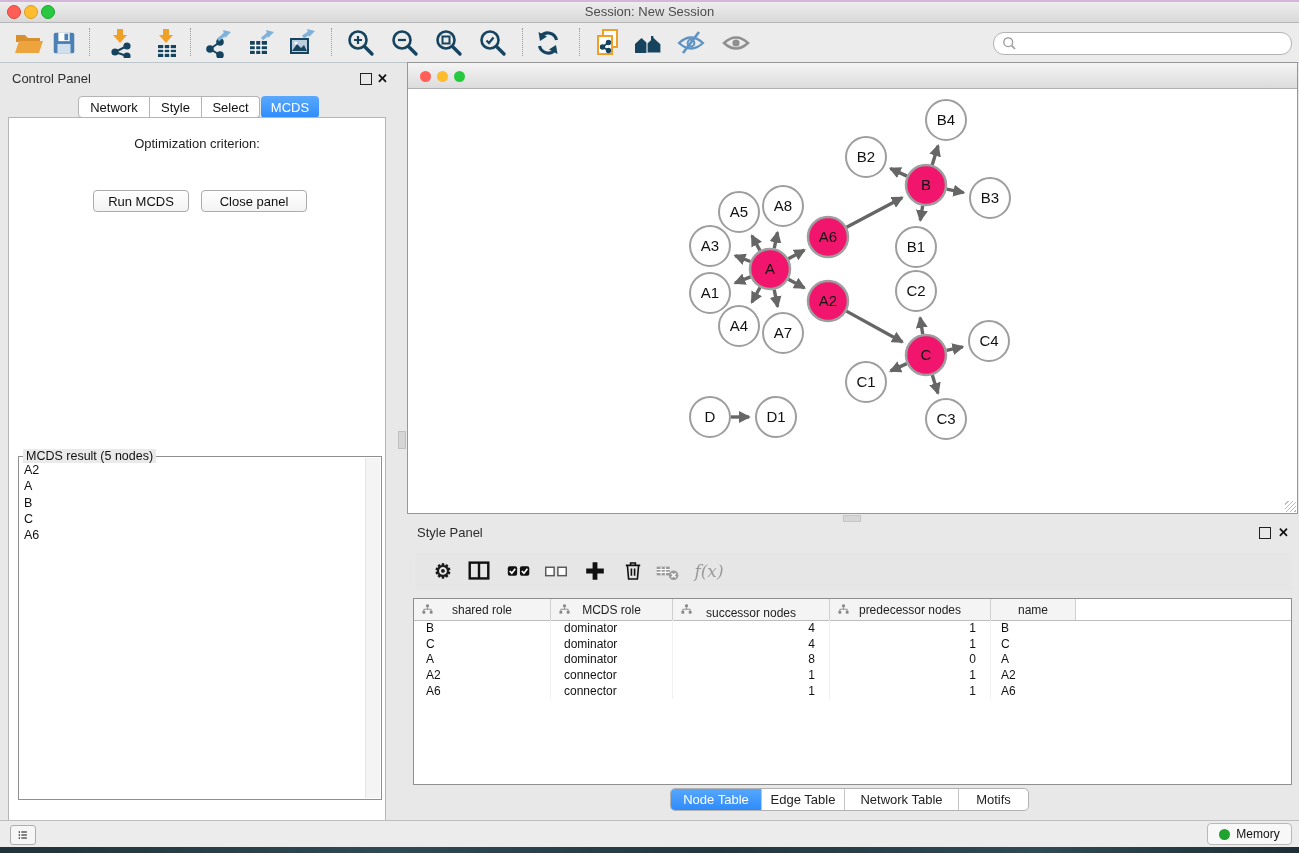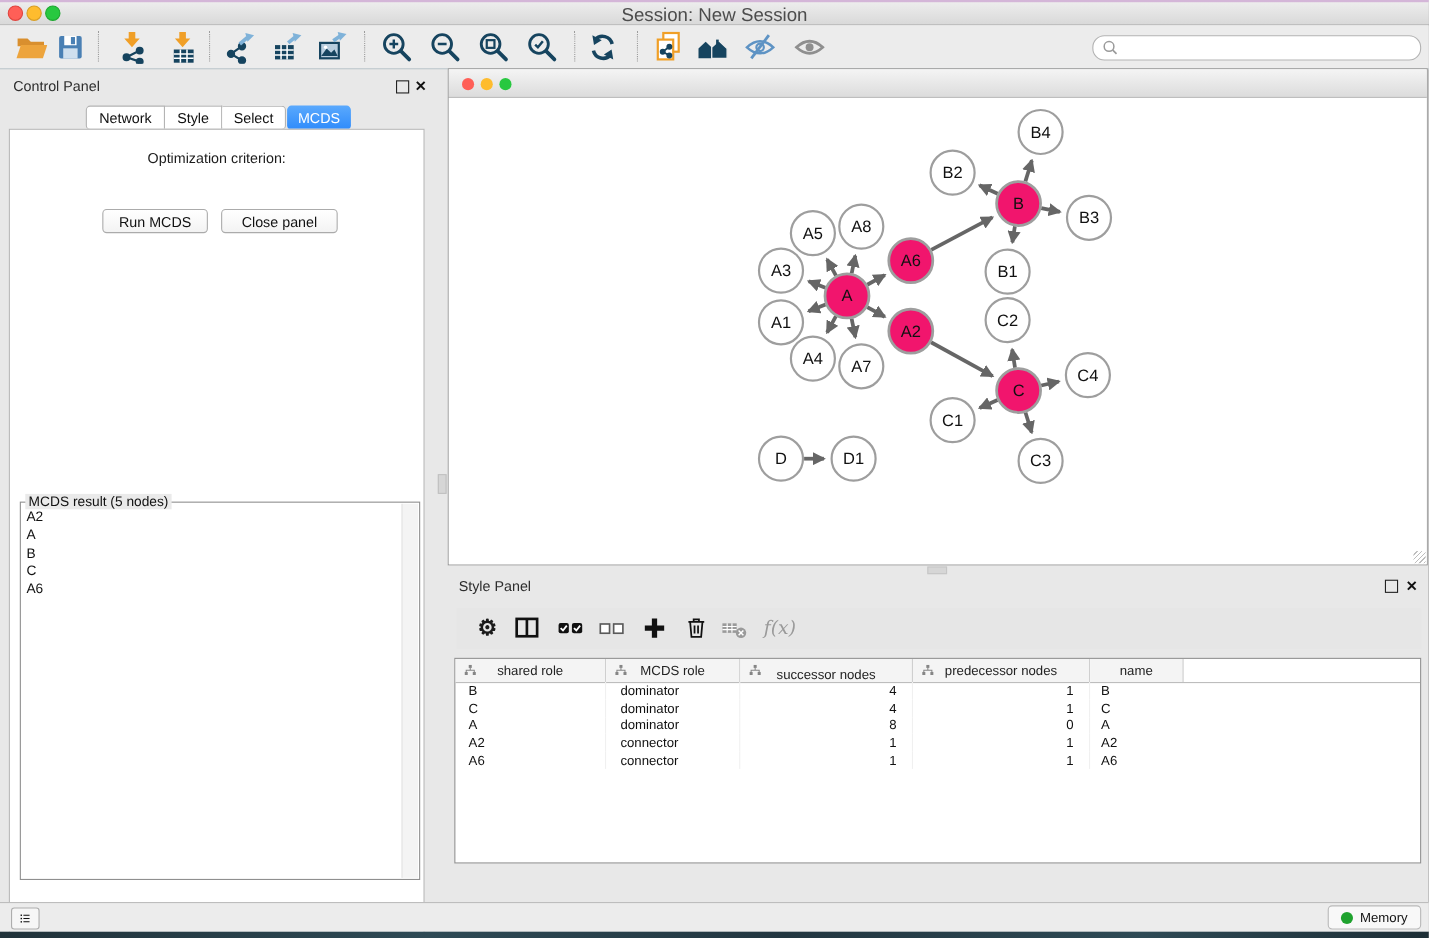--- a/index.html
+++ b/index.html
@@ -7,21 +7,21 @@
        font-family:"Liberation Sans",sans-serif;overflow:hidden;color:#222;}
   
   .titlebar{position:absolute;left:0;top:0;width:1299px;height:22px;
     background:linear-gradient(#efefef,#d9d9d9);border-bottom:1px solid #b6b6b6;}
   .titlebar .lilac{position:absolute;left:0;top:0;width:100%;height:2px;background:#d4b6d8;}
   .tl{position:absolute;top:5px;width:12px;height:12px;border-radius:50%;}
   .tl.red{left:7px;background:#ff5f57;border:0.5px solid #e0443e;}
   .tl.yellow{left:24px;background:#febc2e;border:0.5px solid #d89e24;}
   .tl.green{left:41px;background:#28c840;border:0.5px solid #1da82f;}
   .titlebar .ttext{position:absolute;left:0;top:4px;width:100%;text-align:center;
-    font-size:17px;color:#4c4c4c;}
+    font-size:13px;color:#4c4c4c;}
   
   .toolbar{position:absolute;left:0;top:23px;width:1299px;height:39px;background:#ececec;
     border-bottom:1px solid #bcc6cb;}
   .tbtn{position:absolute;top:3px;width:34px;height:33px;background:none;border:none;
     padding:0;display:flex;align-items:center;justify-content:center;cursor:default;}
   .sep{position:absolute;top:5px;height:28px;width:0;border-left:1px dotted #9c9c9c;}
   .searchbox{position:absolute;left:993px;top:9px;width:297px;height:21px;background:#fff;
     border:1px solid #b3b3b3;border-radius:11px;display:flex;align-items:center;}
   .searchbox input{border:none;outline:none;flex:1;font-size:12px;background:transparent;
     font-family:"Liberation Sans",sans-serif;}
@@ -518,20 +518,26 @@
           <div class="trow">
             <div class="td txt1" style="width: 137px;">A6</div>
             <div class="td txt2" style="width: 122px;">connector</div>
             <div class="td num" style="width: 157px;">1</div>
             <div class="td num" style="width: 161px;">1</div>
             <div class="td txt5" style="width: 85px;">A6</div>
           </div>
         </div>
     </div>
 
+    <div class="bottom-tabs" id="bottom-tabs">
+        <div class="btab active" style="width: 90px;">Node Table</div>
+        <div class="btab" style="width: 83px;">Edge Table</div>
+        <div class="btab" style="width: 114px;">Network Table</div>
+        <div class="btab" style="width: 70px;">Motifs</div>
+      </div>
   </div>
 
   <div class="statusbar">
     <button class="listbtn">
       <svg width="16" height="16" viewBox="0 0 28 28">
           <g stroke="#111" stroke-width="2.4">
             <path d="M10 7h13M10 14h13M10 21h13"></path>
           </g>
           <g fill="#111">
             <rect x="4" y="5.6" width="3" height="3"></rect>

